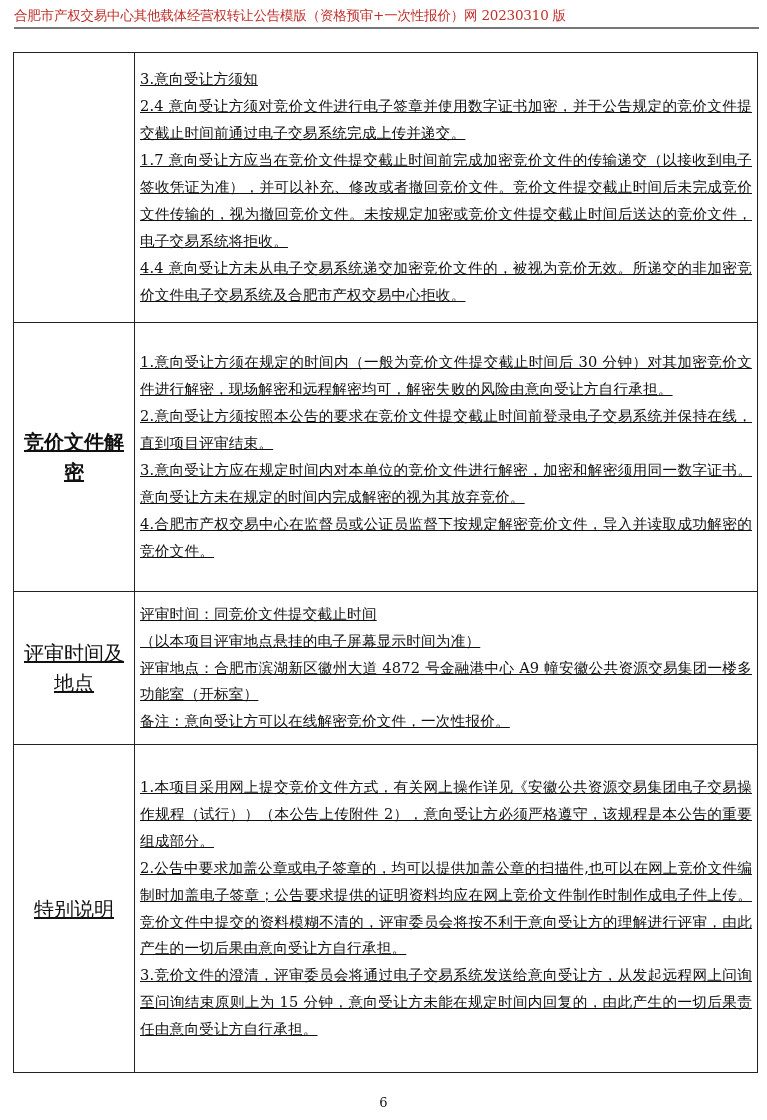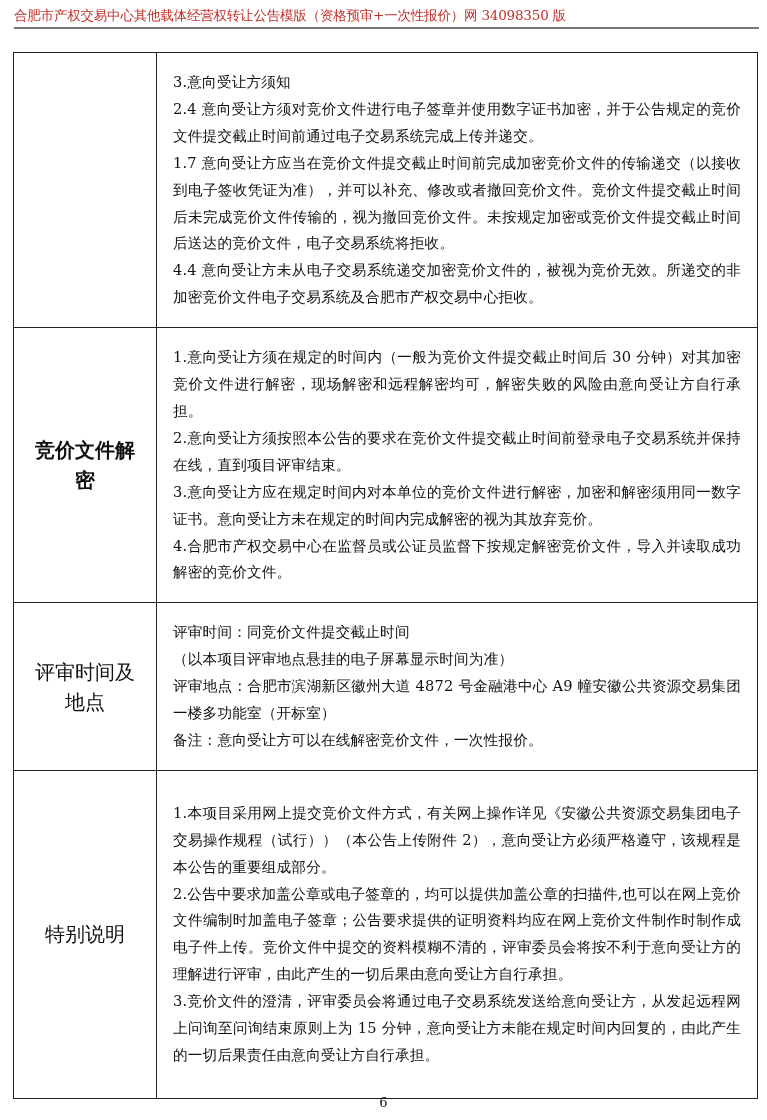--- a/index.html
+++ b/index.html
@@ -15,21 +15,21 @@
   }
   .header-rule {
     position: absolute; left: 14px; top: 27px; width: 745px; height: 2px;
     background: #777;
   }
   table.doc {
     position: absolute; left: 13px; top: 52px; width: 745px;
     border-collapse: collapse; table-layout: fixed;
   }
   table.doc td {
-    border: 1.3px solid #222; vertical-align: middle; padding: 16px;
+    border: 1.3px solid #222; vertical-align: middle; padding: 5px; text-decoration: underline;
   }
   td.label {
     width: 110px; text-align: center; font-size: 20px; line-height: 30px;
     padding: 0 6px;
   }
   td.label.bold { font-weight: bold; font-family: "DejaVu Sans", "Liberation Sans", sans-serif; }
   td.content {
     padding: 2px 6px 2px 8px; font-size: 14.6px; line-height: 26.9px;
     letter-spacing: 0.2px; text-align: justify;
   }
@@ -39,21 +39,21 @@
   .r3 { height: 153px; }
   .r4 { height: 328px; }
   .page-num {
     position: absolute; left: 0; width: 767px; top: 1095px;
     text-align: center; font-size: 13px;
   }
 </style>
 </head>
 <body>
 
-<div class="header">合肥市产权交易中心其他载体经营权转让公告模版（资格预审+一次性报价）网 34098350 版</div>
+<div class="header">合肥市产权交易中心其他载体经营权转让公告模版（资格预审+一次性报价）网 20230310 版</div>
 <div class="header-rule"></div>
 
 <table class="doc">
   <tbody>
       <tr class="r1">
     <td class="label"></td>
     <td class="content">
       <p>3.意向受让方须知</p>
       <p>2.4 意向受让方须对竞价文件进行电子签章并使用数字证书加密，并于公告规定的竞价文件提交截止时间前通过电子交易系统完成上传并递交。</p>
       <p>1.7 意向受让方应当在竞价文件提交截止时间前完成加密竞价文件的传输递交（以接收到电子签收凭证为准），并可以补充、修改或者撤回竞价文件。竞价文件提交截止时间后未完成竞价文件传输的，视为撤回竞价文件。未按规定加密或竞价文件提交截止时间后送达的竞价文件，电子交易系统将拒收。</p>

